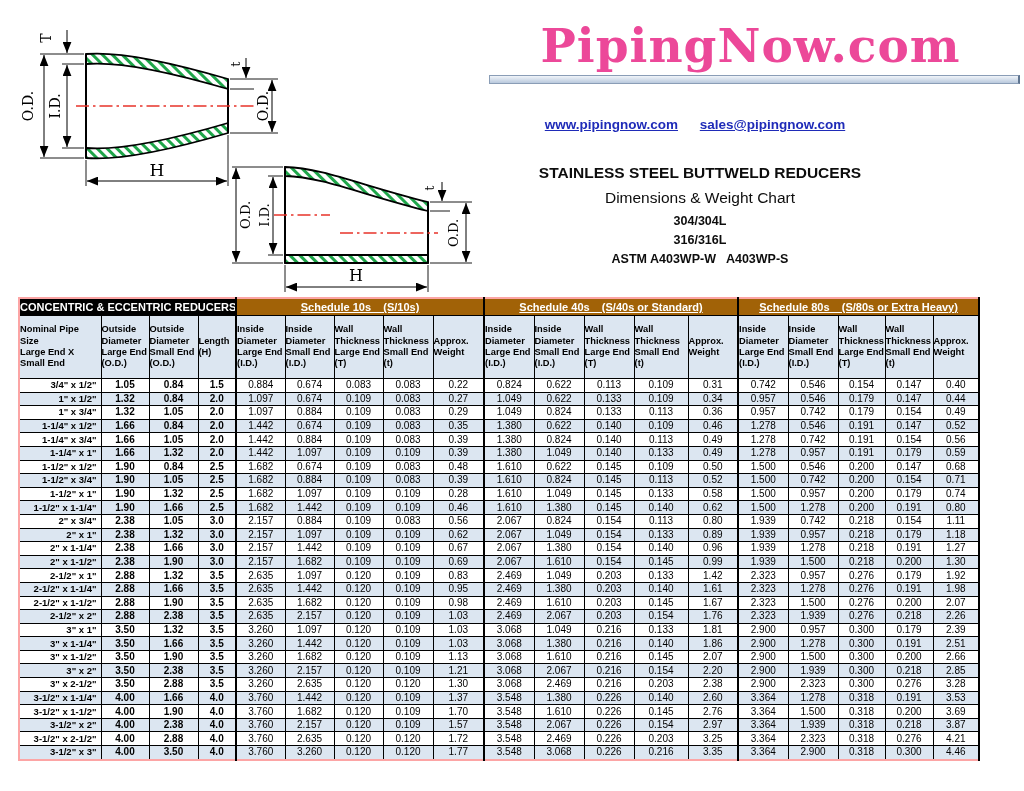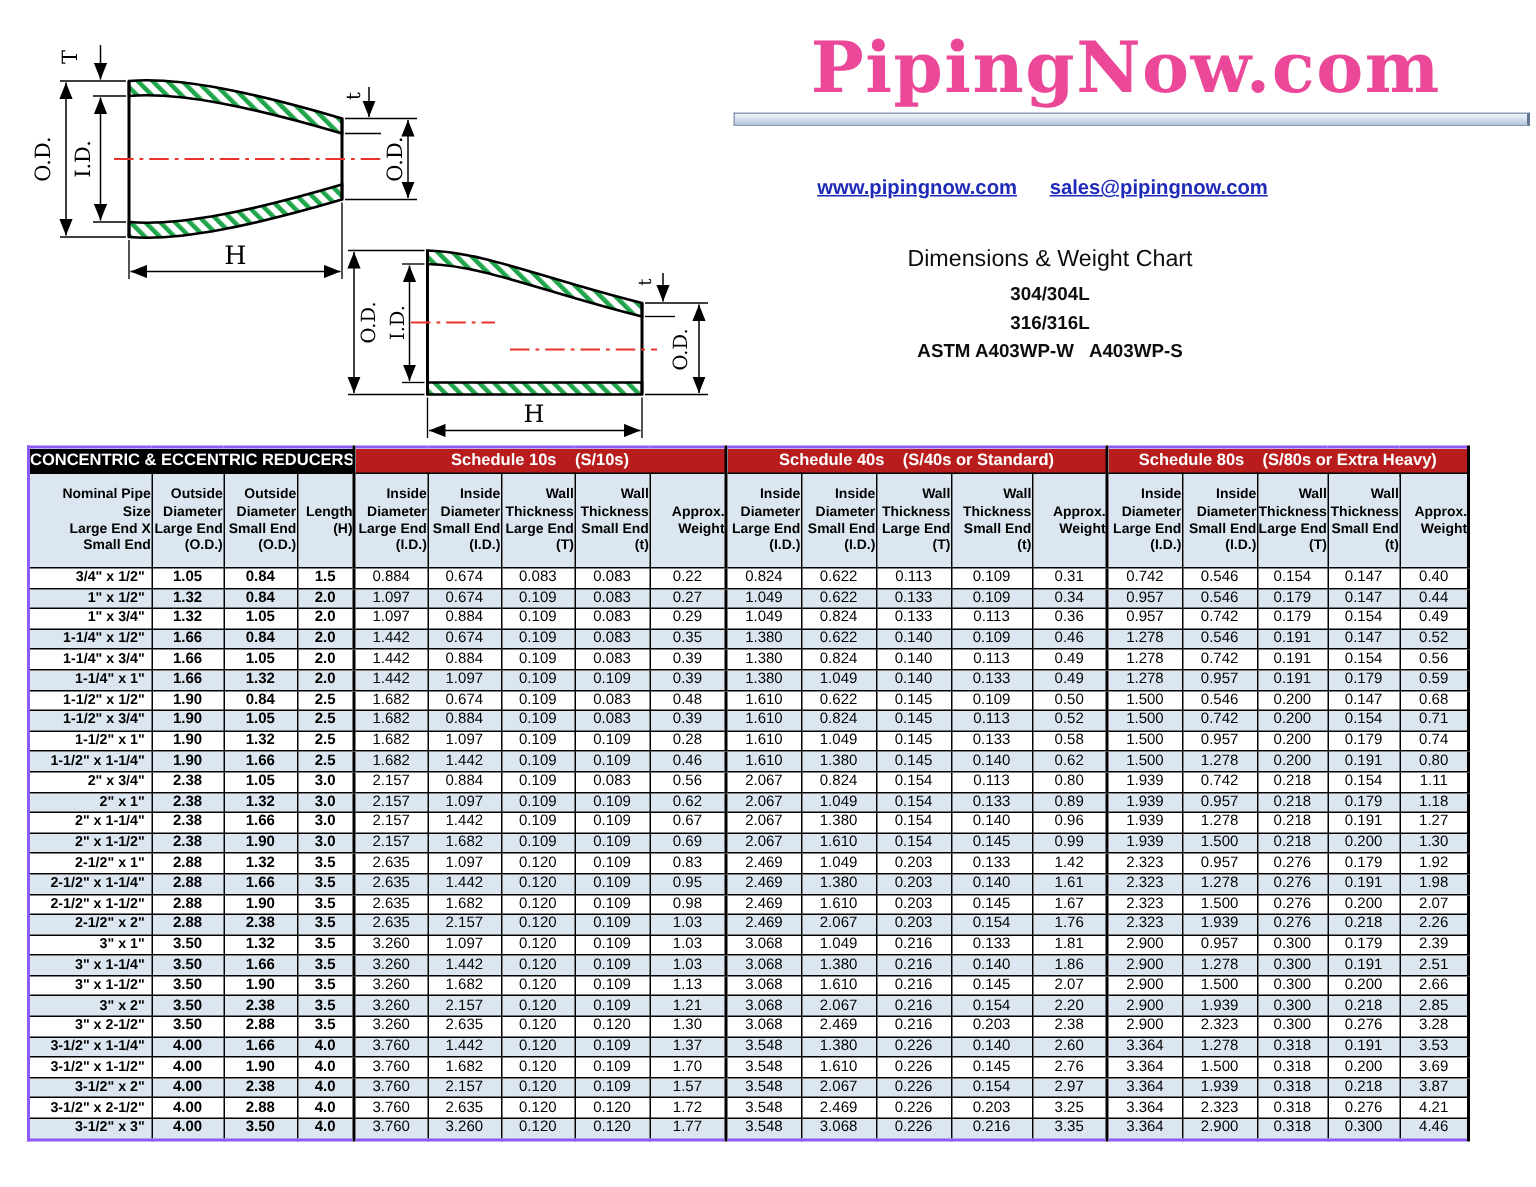--- a/index.html
+++ b/index.html
@@ -18,28 +18,28 @@
         font-size:13.5px;font-weight:bold;}
   .links a{color:#1f2bb8;text-decoration:underline;margin:0 9px;cursor:pointer;text-align:right;}
   .titleblock{position:absolute;left:480px;top:164px;width:440px;text-align:center;color:#0d0d0d;}
   .t1{font-size:15.5px;font-weight:bold;margin-bottom:7px;}
   .t2{font-size:15.5px;font-weight:normal;margin-bottom:7px;}
   .t3{font-size:12.5px;font-weight:bold;margin-bottom:5px;}
   .pre{white-space:pre;}
   .unit{position:absolute;left:18px;top:282px;width:942px;text-align:right;
         font-size:10px;font-weight:bold;color:#000;margin-top:28px;}
   .tbl{position:absolute;left:18px;top:297px;width:960px;border-collapse:collapse;
-       table-layout:fixed;border:2px solid #8b5cf6;}
+       table-layout:fixed;border:2px solid #fca5a5;}
   .tbl th,.tbl td{border:1px solid #000;overflow:hidden;}
   .grp{height:16px;font-size:11px;font-weight:bold;color:#fff;text-align:center;
        white-space:pre;padding:0;}
   .gblack{background:#000000;}
-  .gblue{background:#b91c1c;}
+  .gblue{background:#a16207;text-decoration:underline;}
   .ch{background:#dce6f1;font-size:9.3px;font-weight:bold;line-height:1.22;
-      white-space:pre-line;vertical-align:middle;text-align:right;padding:2px 0;height:58px;
+      white-space:pre-line;vertical-align:middle;text-align:left;padding:2px 0;height:58px;
       border-bottom:2px solid #000;color:#000;}
   .ge{border-right:2.5px solid #000 !important;}
   .tbl tbody td{height:12.6px;font-size:10px;text-align:center;padding:0;line-height:12px;color:#000;}
   .tbl tbody tr:nth-child(even){background:#dce6f1;}
   .tbl tbody td.b{font-weight:bold;}
   .tbl tbody td.c0{text-align:right;padding-right:4px;font-size:9.5px;}
 </style>
 </head>
 <body>
 
@@ -129,20 +129,21 @@
   </svg>
 
   <div class="logo">PipingNow.com</div>
   <div class="logo-bar"></div>
   <div class="links">
     <a class="lnk">www.pipingnow.com</a>
     <a class="lnk">sales@pipingnow.com</a>
   </div>
 
   <div class="titleblock">
+    <div class="t1">STAINLESS STEEL BUTTWELD REDUCERS</div>
     <div class="t2">Dimensions &amp; Weight Chart</div>
     <div class="t3">304/304L</div>
     <div class="t3">316/316L</div>
     <div class="t3 pre">ASTM A403WP-W   A403WP-S</div>
   </div>
 
   <div class="unit">unit : inch / lb</div>
 
   <table class="tbl">
     <colgroup>

